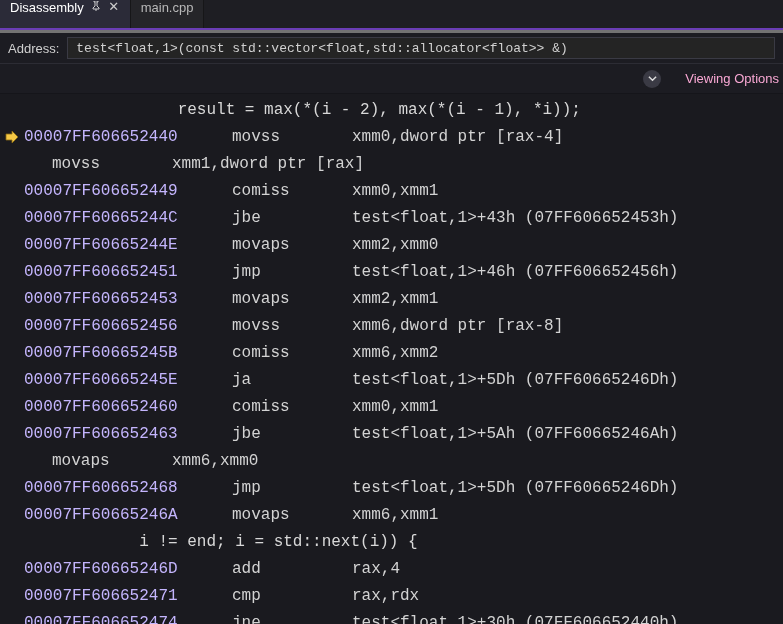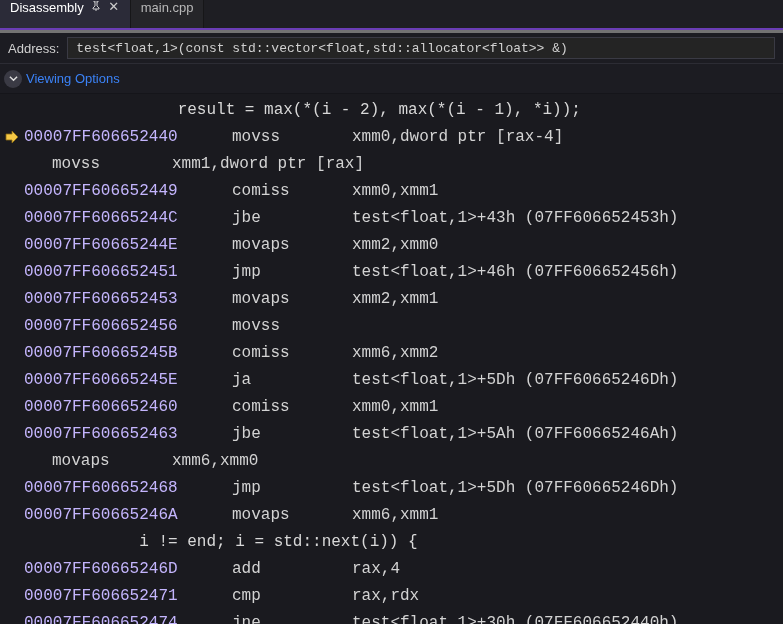--- a/index.html
+++ b/index.html
@@ -55,26 +55,27 @@
     font-family: Consolas, 'Courier New', monospace;
     font-size: 13px;
     padding: 0 8px;
     outline: none;
   }
   .options-row {
     display: flex; align-items: center;
     height: 30px;
     background: #1c1c22;
     padding: 0 4px;
-    gap: 4px;
+    gap: 24px;
     font-family: 'Segoe UI', Tahoma, sans-serif;
     font-size: 13px;
-    color: #3b82f6;
+    color: #f9a8d4;
     cursor: pointer;
     border-bottom: 1px solid #15151a;
+    justify-content: flex-end;
   }
   .chevron-circle {
     width: 18px; height: 18px;
     border-radius: 50%;
     background: #3a3a44;
     display: inline-flex; align-items: center; justify-content: center;
   }
   .code-area {
     flex: 1;
     background: #1a1a1f;
@@ -177,21 +178,21 @@
       <div class="code-line">
         <div class="gutter"></div>
         <span class="asm"><span class="addr">00007FF606652451</span>  <span class="mnem">jmp</span>  <span class="ops">test&lt;float,1&gt;+46h (07FF606652456h)</span></span>
       </div>
       <div class="code-line">
         <div class="gutter"></div>
         <span class="asm"><span class="addr">00007FF606652453</span>  <span class="mnem">movaps</span>  <span class="ops">xmm2,xmm1</span></span>
       </div>
       <div class="code-line">
         <div class="gutter"></div>
-        <span class="asm"><span class="addr">00007FF606652456</span>  <span class="mnem">movss</span>  </span>
+        <span class="asm"><span class="addr">00007FF606652456</span>  <span class="mnem">movss</span>  <span class="ops">xmm6,dword ptr [rax-8]</span></span>
       </div>
       <div class="code-line">
         <div class="gutter"></div>
         <span class="asm"><span class="addr">00007FF60665245B</span>  <span class="mnem">comiss</span>  <span class="ops">xmm6,xmm2</span></span>
       </div>
       <div class="code-line">
         <div class="gutter"></div>
         <span class="asm"><span class="addr">00007FF60665245E</span>  <span class="mnem">ja</span>  <span class="ops">test&lt;float,1&gt;+5Dh (07FF60665246Dh)</span></span>
       </div>
       <div class="code-line">

